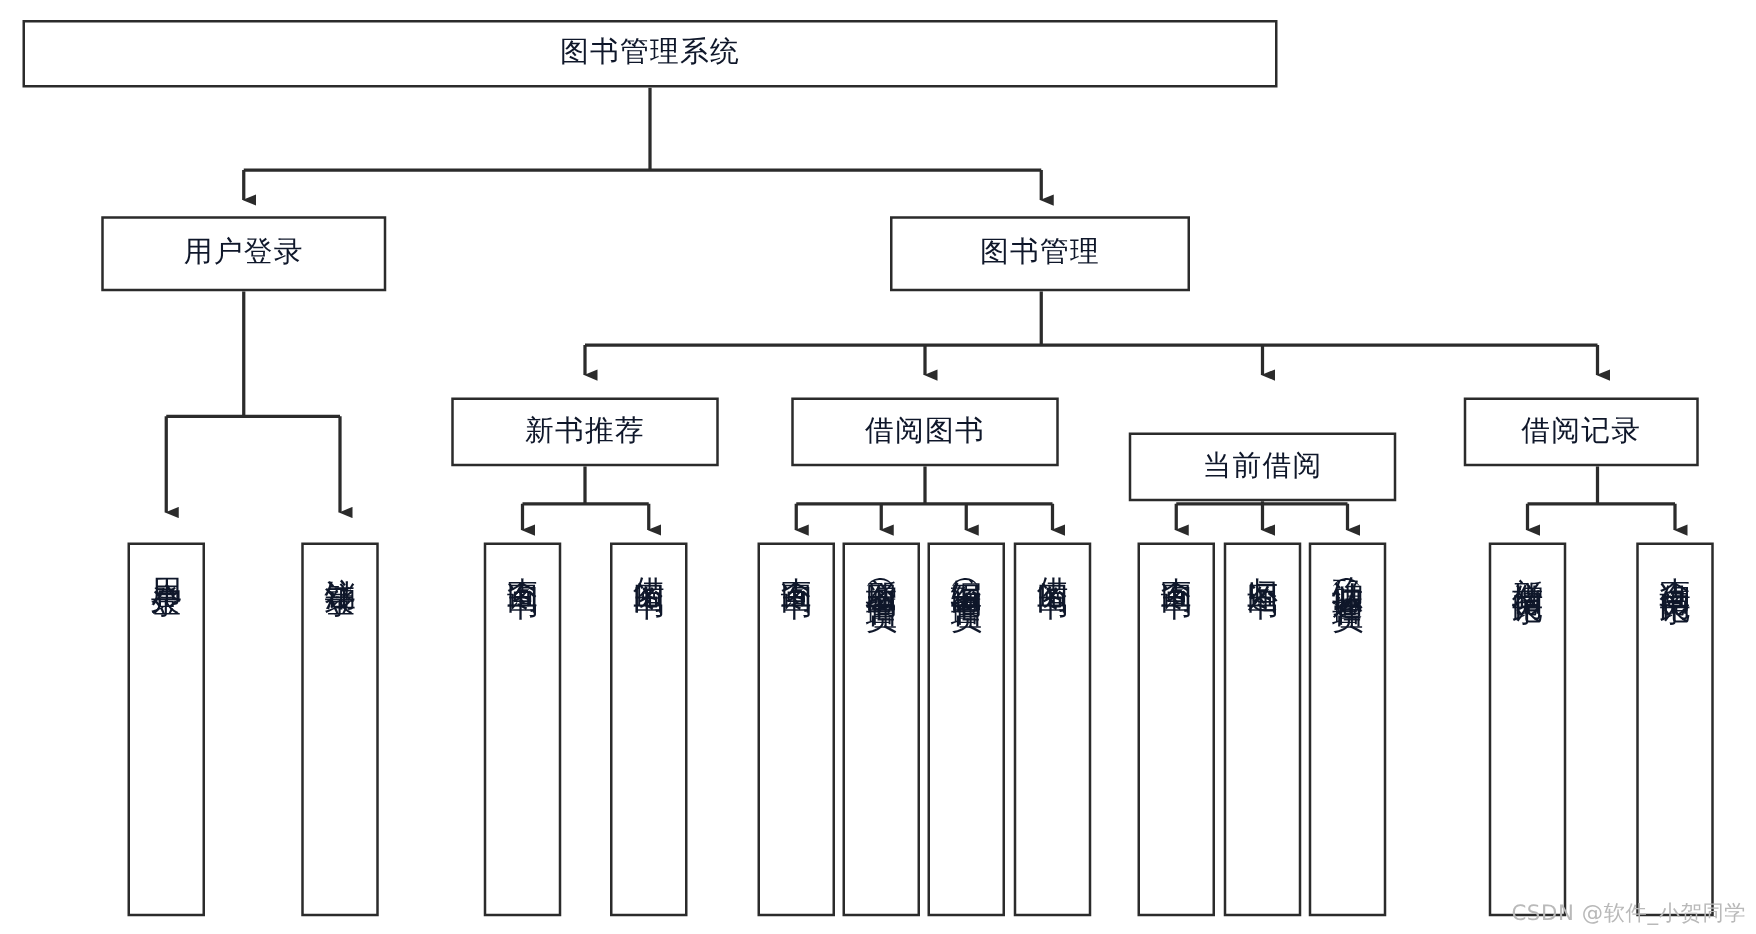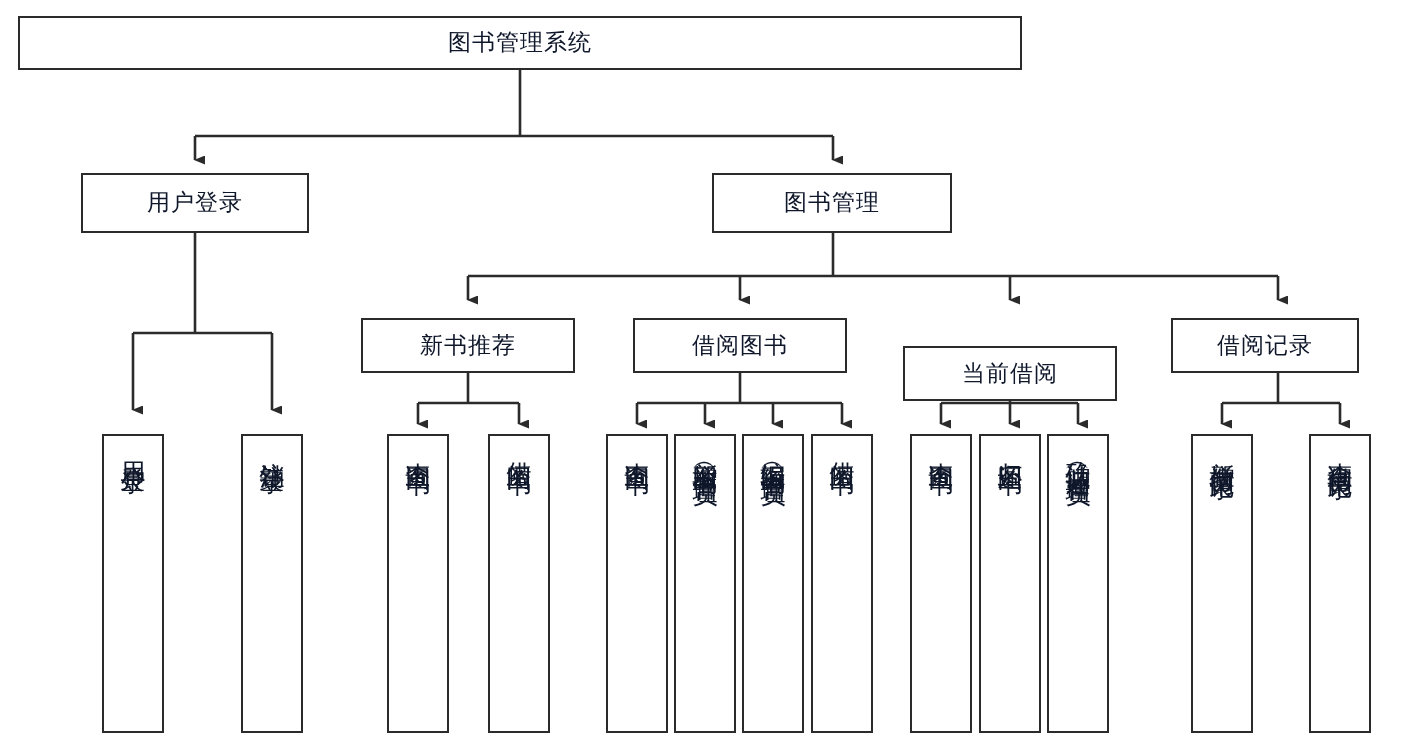--- a/index.html
+++ b/index.html
@@ -200,14 +200,15 @@
   </div>
 
   <div class="node vertical" style="left:1191px; top:434px; width:62px; height:299px;">
     <span class="node-label">新增借阅记录</span>
   </div>
 
   <div class="node vertical" style="left:1309px; top:434px; width:62px; height:299px;">
     <span class="node-label">查询借阅记录</span>
   </div>
 
+  <div class="watermark">CSDN @软件_小贺同学</div>
 
 </div>
 
 </body></html>

